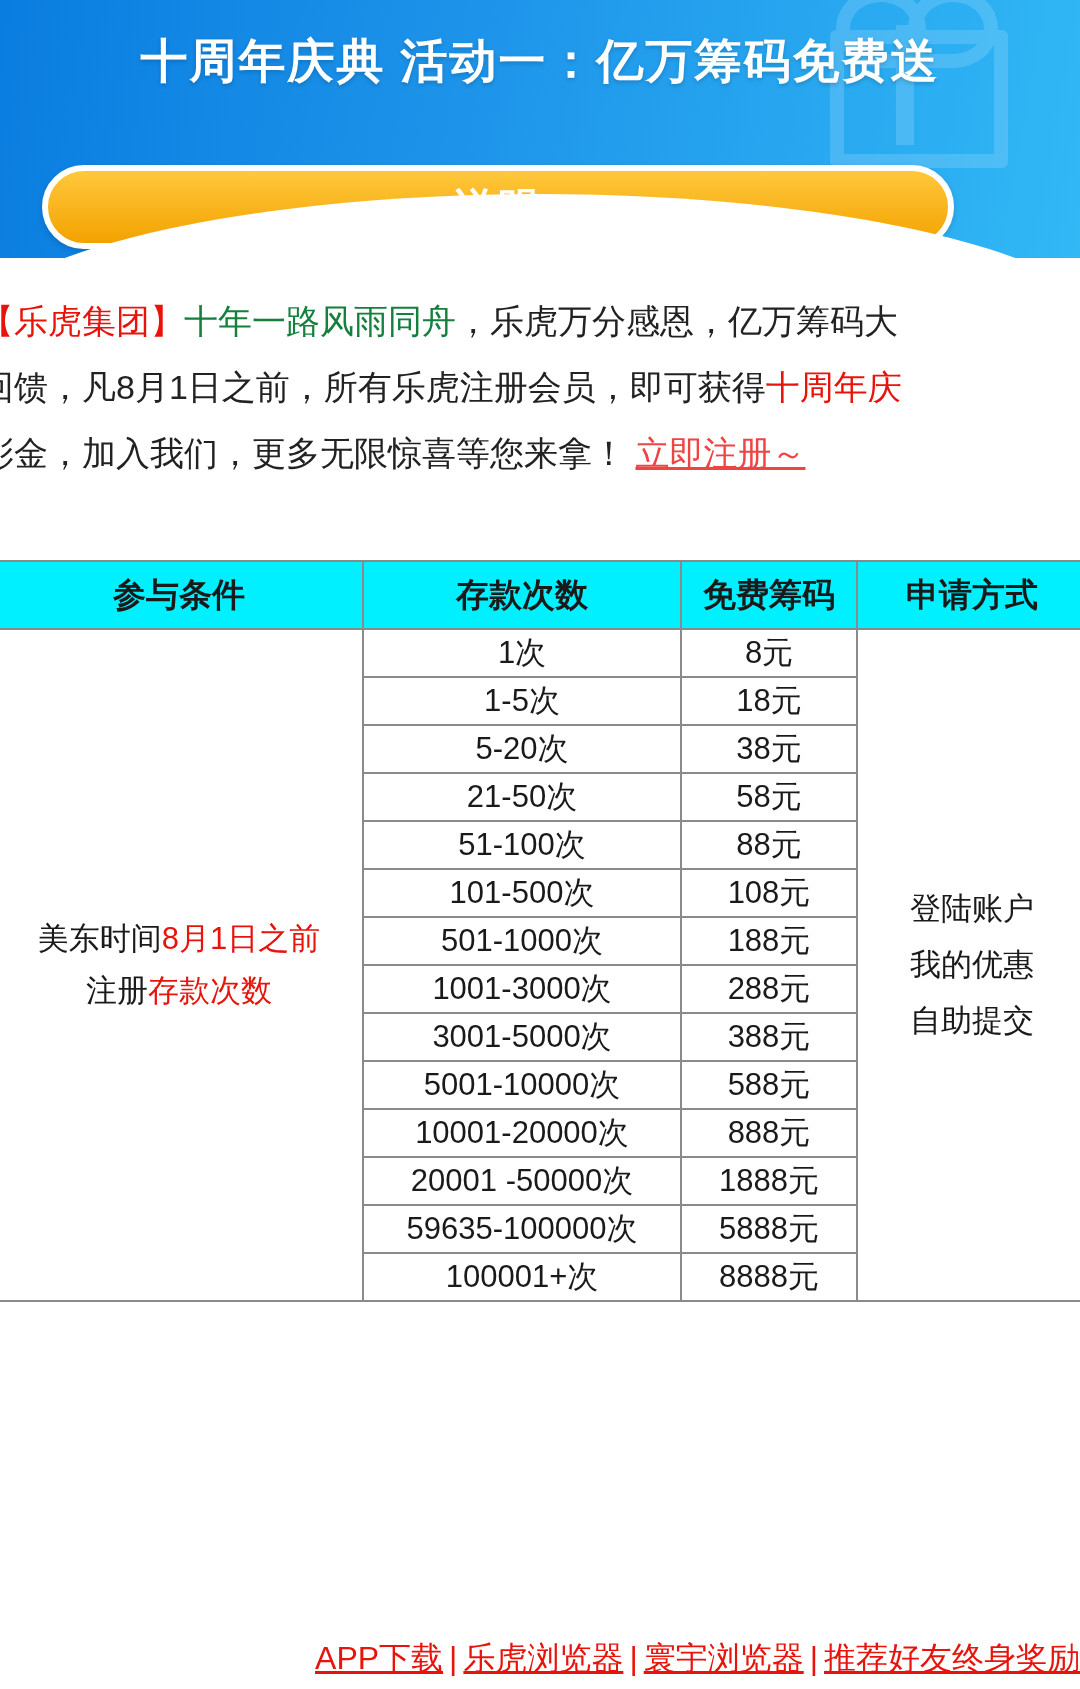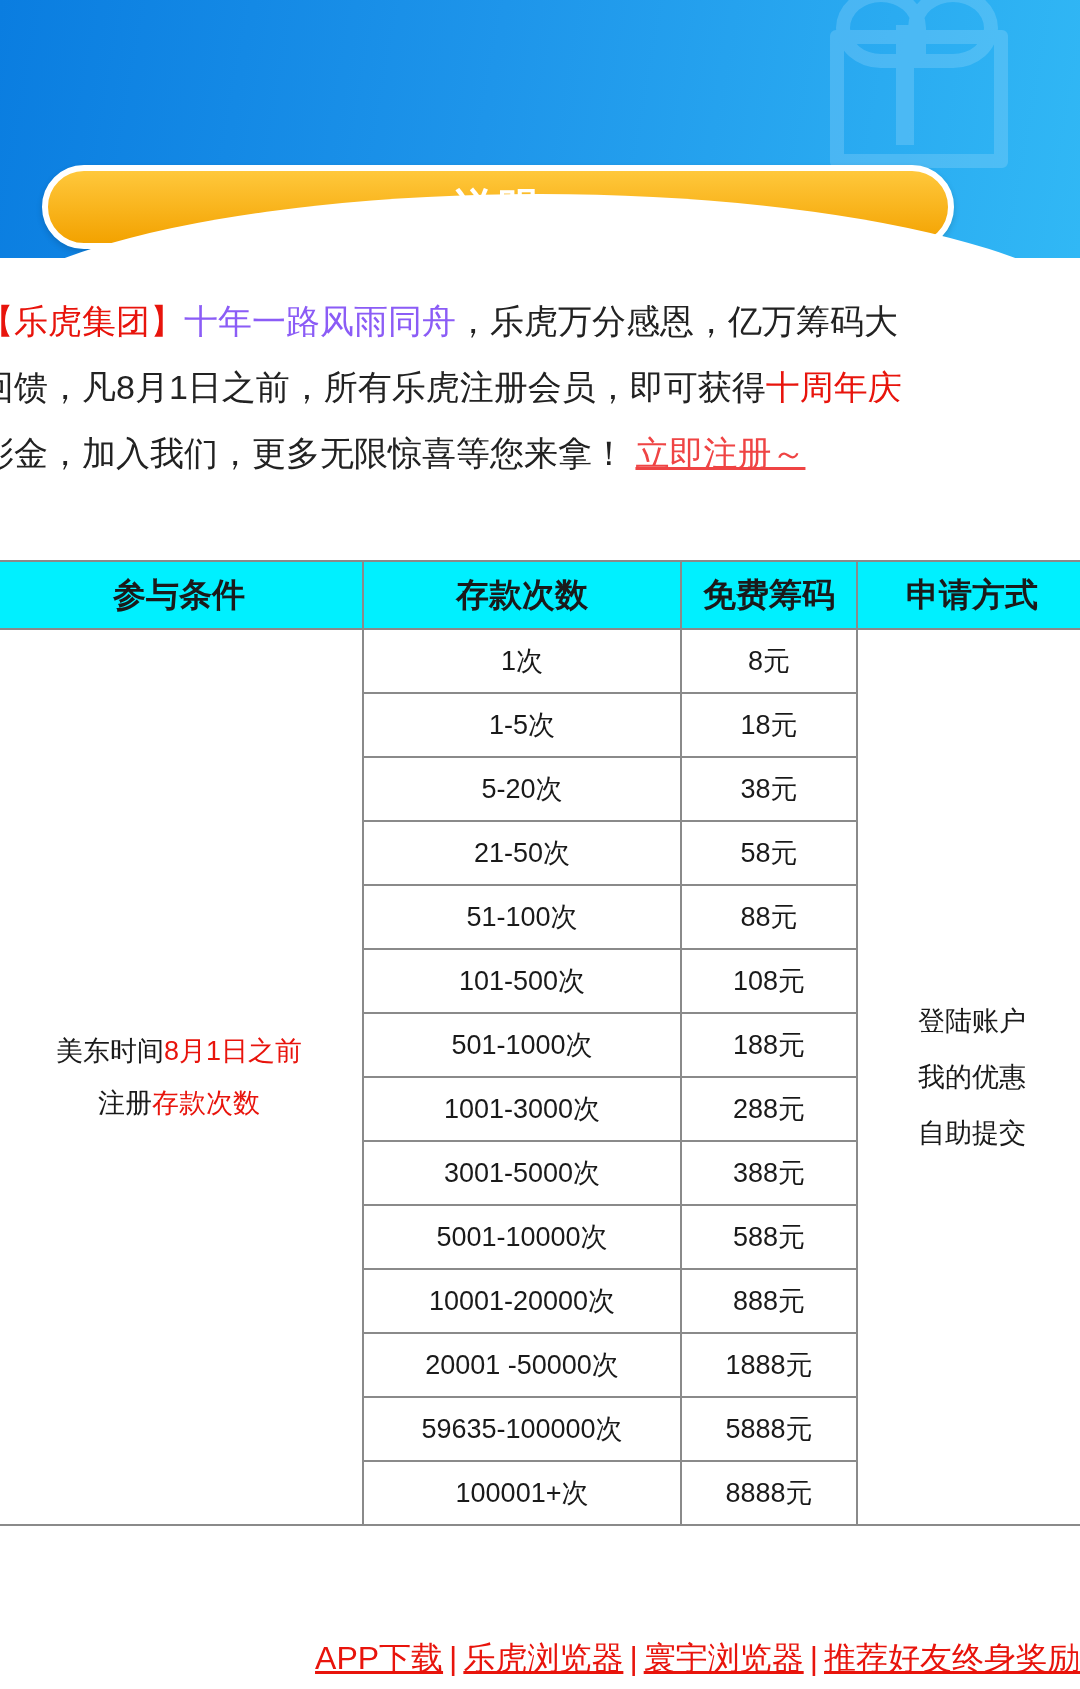--- a/index.html
+++ b/index.html
@@ -118,21 +118,21 @@
     left: -20px;
     width: 1020px;
     font-size: 34px;
     line-height: 66px;
     color: #222222;
     letter-spacing: 0px;
     white-space: nowrap;
   }
   .intro div { white-space: nowrap; }
   .red { color: #e8140c; }
-  .blue { color: #8b5cf6; text-align: right; }
+  .blue { color: #15803d; text-align: right; }
   .link {
     color: #ef4444;
     text-decoration: underline;
   }
 
   
   .table-wrap {
     position: absolute;
     top: 560px;
     left: -6px;
@@ -140,24 +140,24 @@
   }
   table.promo {
     border-collapse: collapse;
     width: 1092px;
     table-layout: fixed;
   }
   table.promo th,
   table.promo td {
     border: 2px solid #8a8a8a;
     text-align: center;
-    font-size: 27px;
+    font-size: 31px;
     color: #1a1a1a;
     padding: 0;
-    height: 64px;
+    height: 48px;
     box-sizing: border-box;
   }
   table.promo th {
     background: #00f0ff;
     font-weight: bold;
     font-size: 33px;
     height: 68px;
   }
   .col-cond { width: 368px; }
   .col-times { width: 318px; }
@@ -199,20 +199,21 @@
 </head>
 <body>
 
 <div class="banner">
   <div class="banner-deco">
     <div class="box"></div>
     <div class="ribbon-v"></div>
     <div class="bow-l"></div>
     <div class="bow-r"></div>
   </div>
+  <div class="banner-title">十周年庆典 活动一：亿万筹码免费送</div>
   <div class="pill">
     <span class="pill-label">说明</span>
   </div>
   <div class="banner-curve"></div>
 </div>
 
 <div class="intro">
   <div>
     <span class="red">【乐虎集团】</span><span class="blue">十年一路风雨同舟</span><span>，乐虎万分感恩，亿万筹码大</span>
   </div>

